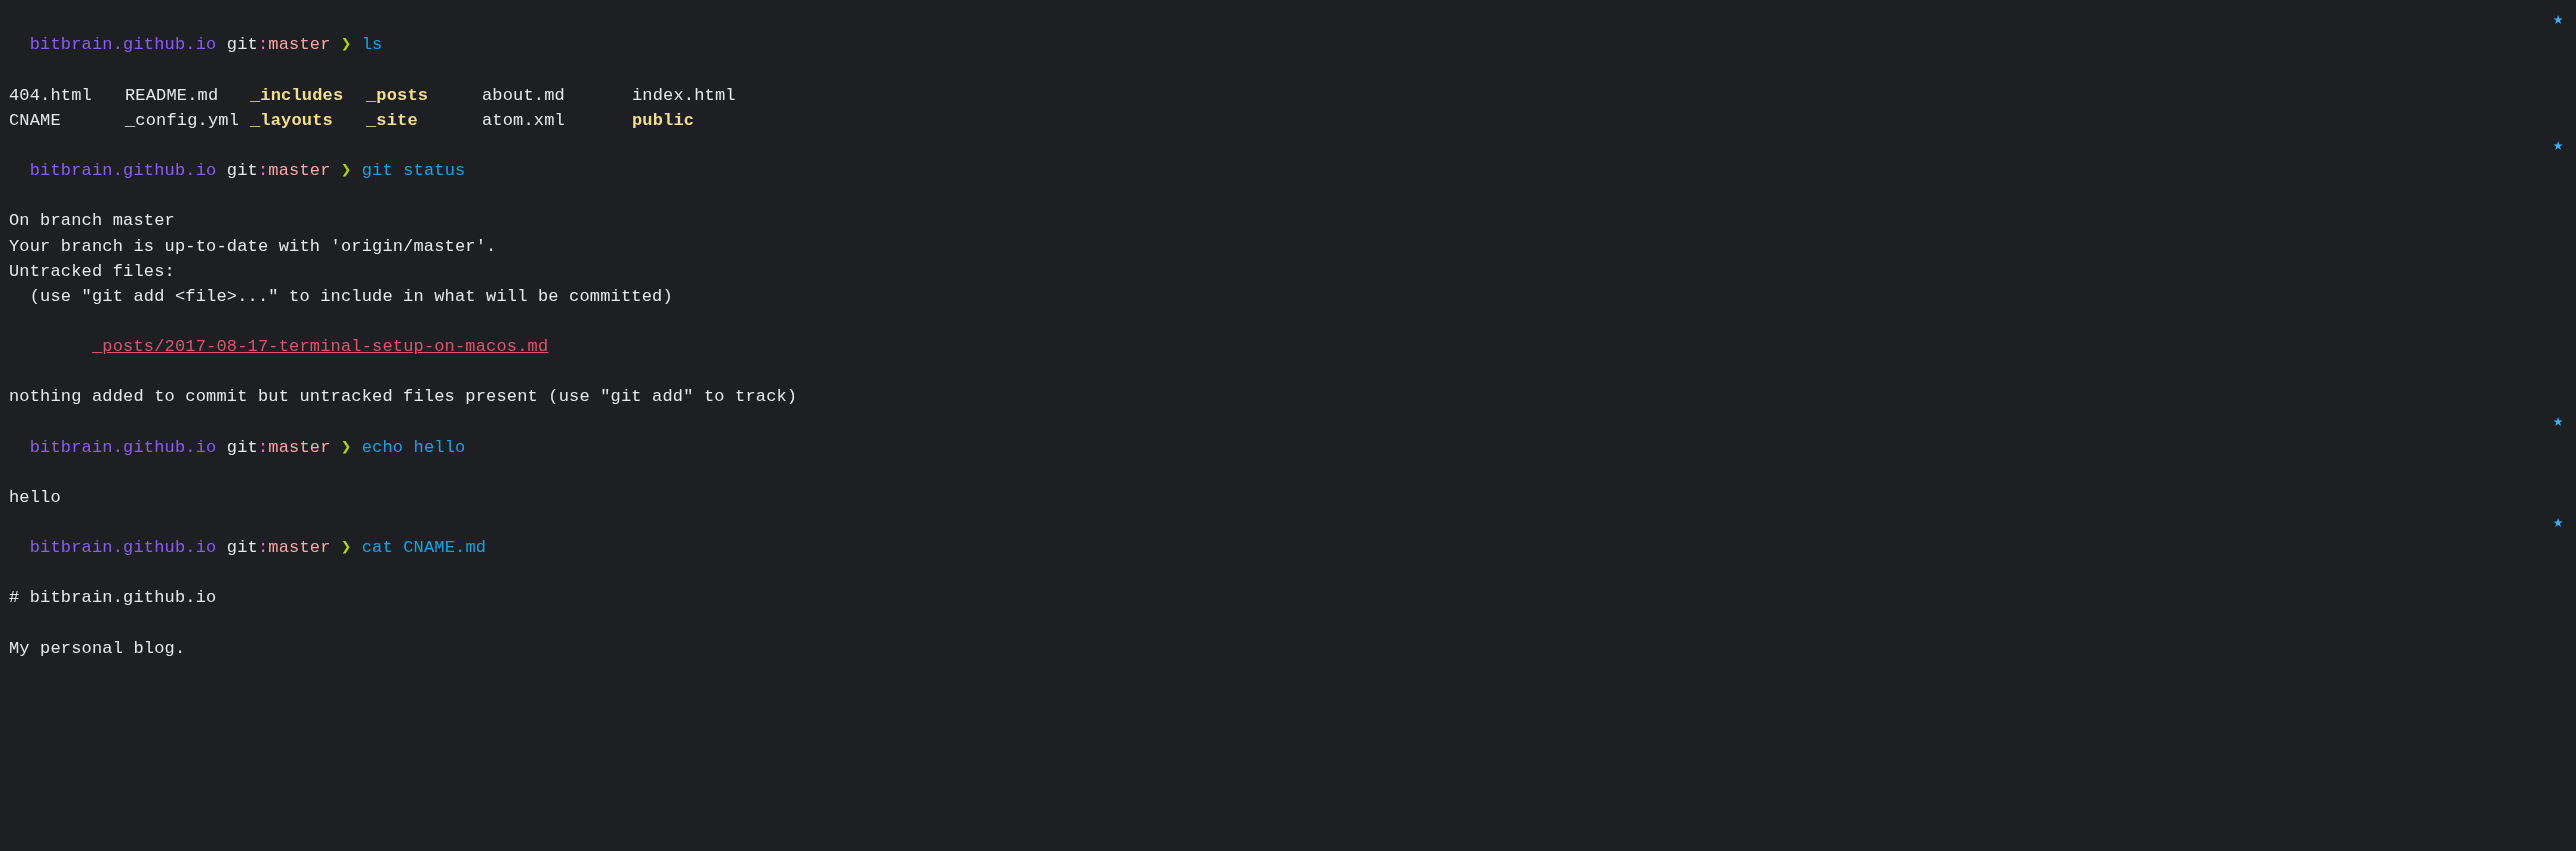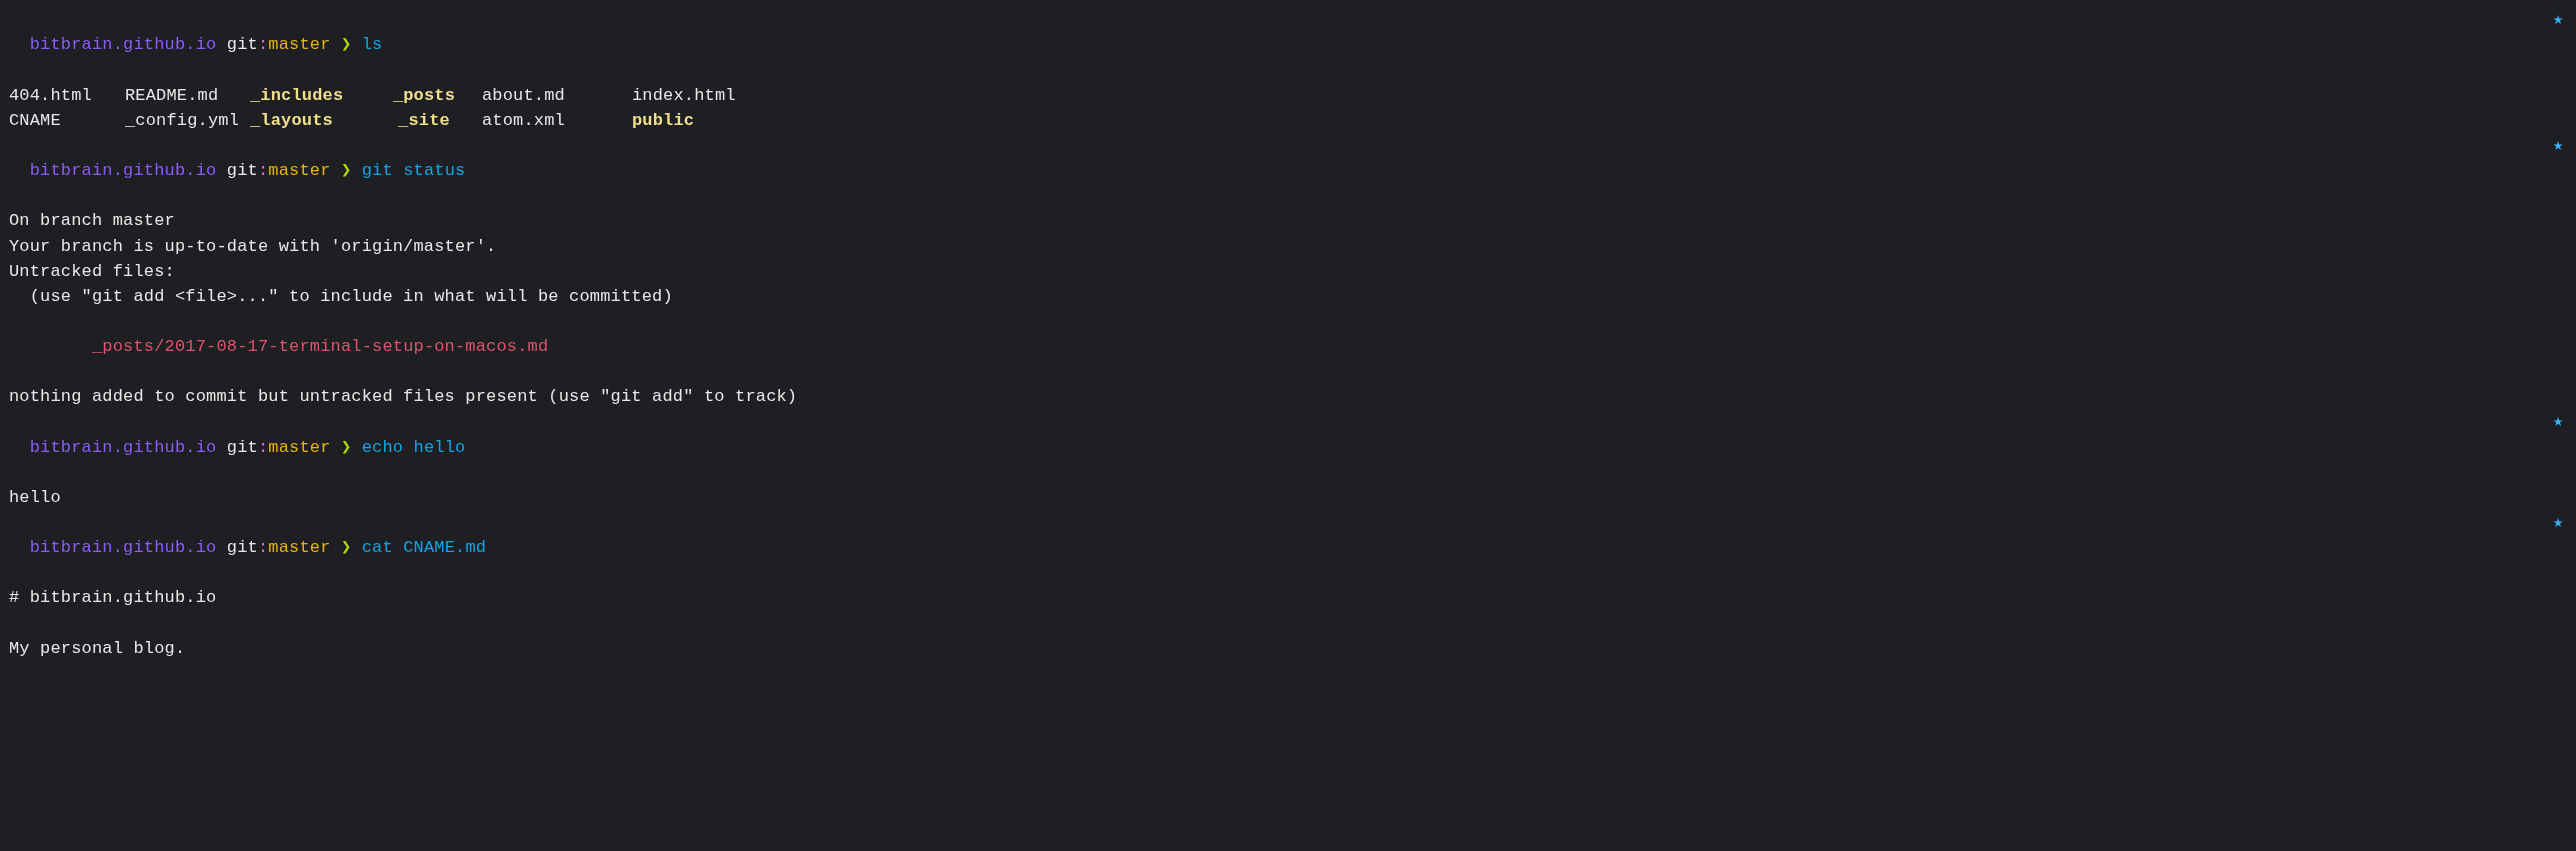--- a/index.html
+++ b/index.html
@@ -29,51 +29,52 @@
     .dir {
       color: #8b5cf6;
     }
     .git-label {
       color: #e8e8e8;
     }
     .git-colon {
       color: #ff5fd7;
     }
     .branch {
-      color: #eab308;
+      color: #fca5a5;
     }
     .arrow {
       color: #afd700;
     }
     .cmd {
       color: #0ea5e9;
     }
     .star {
       position: absolute;
       right: 3.6px;
       top: 0;
       color: #35b2ff;
     }
     .bold {
       font-weight: bold;
       color: #f3df8a;
     }
     .untracked {
       color: #e0526d;
+      text-decoration: underline;
     }
     .ls-row {
       display: flex;
     }
     .ls-cell {
       display: inline-block;
     }
     .c1 { width: 116px; }
     .c2 { width: 125px; }
     .c3 { width: 116px; }
-    .c4 { width: 116px; text-align: center; }
+    .c4 { width: 116px; }
     .c5 { width: 116px; }
     .c6 { width: 116px; margin-left: 34px; }
     .blank {
       height: 25px;
     }
   </style>
 </head>
 <body>
 
 <div class="line prompt-line">

